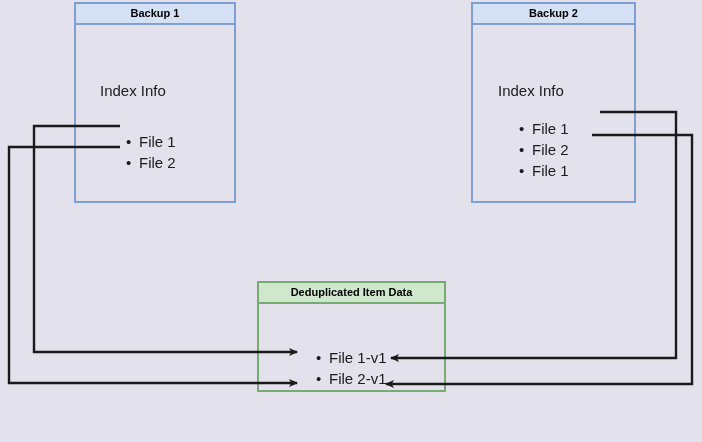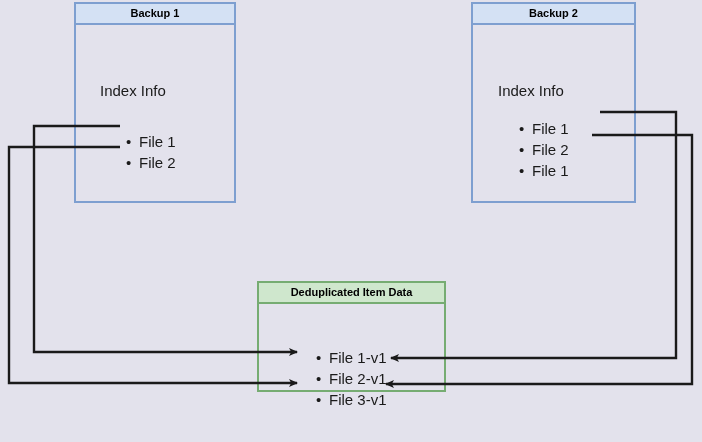--- a/index.html
+++ b/index.html
@@ -166,18 +166,17 @@
       </ul>
     </div>
   </div>
 
   <div id="dedup" class="box box-green">
     <div class="box-header">Deduplicated Item Data</div>
     <div class="box-body">
       <ul class="file-list">
         <li>File 1-v1</li>
         <li>File 2-v1</li>
-        <li>File 3-v1</li>
       </ul>
     </div>
   </div>
 
 </div>
 
 </body></html>

